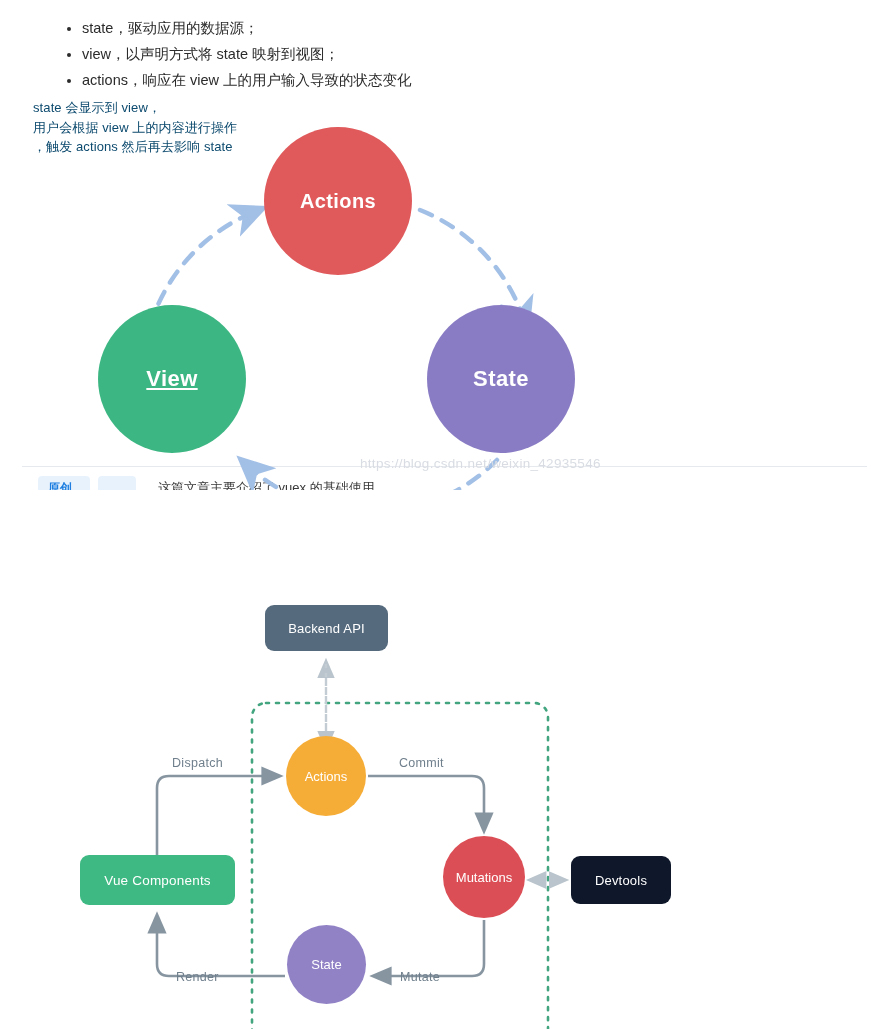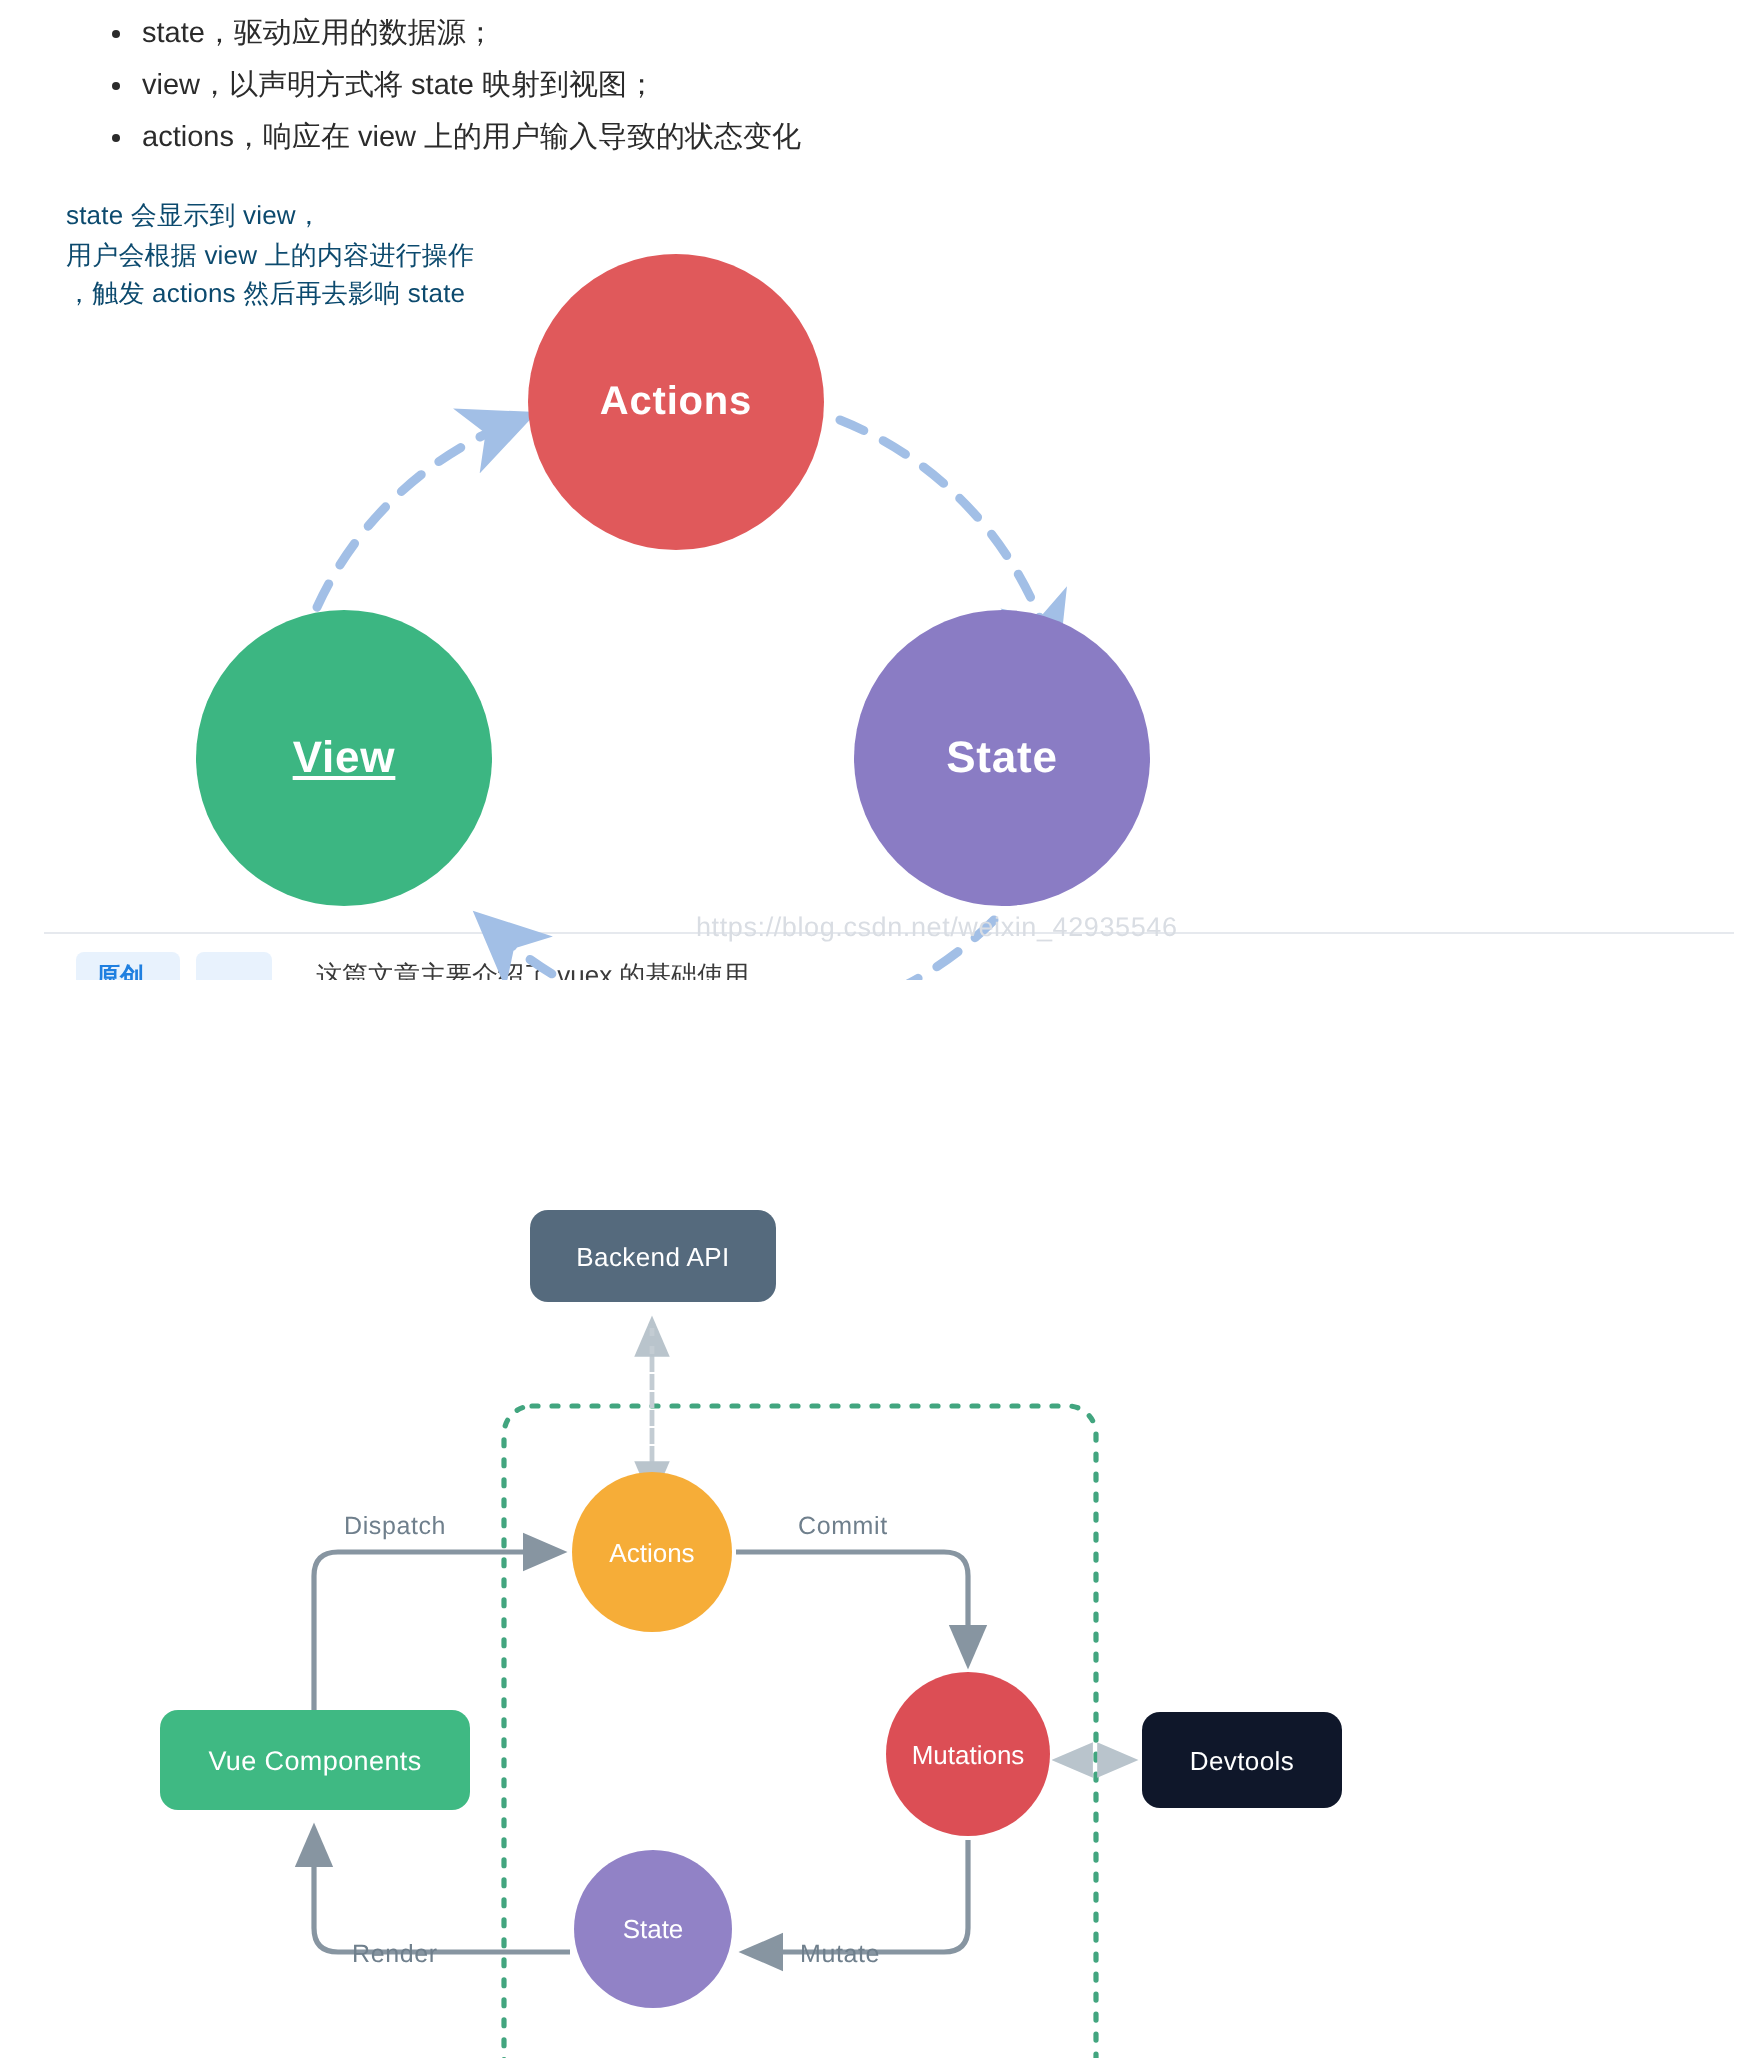--- a/index.html
+++ b/index.html
@@ -15,21 +15,21 @@
     font-family: "Liberation Sans", "DejaVu Sans", sans-serif;
     color: #24292e;
   }
 
   
   .bullet-list {
     position: absolute;
     left: 40px;
     top: 4px;
     width: 700px;
-    margin: 1px;
+    margin: 12px;
     padding: 0 0 0 30px;
     list-style: disc;
   }
   .bullet-list li {
     font-size: 14.5px;
     line-height: 25px;
     color: #2b2b2b;
     margin: 0 0 1px 0;
   }
 
@@ -95,21 +95,21 @@
   .divider {
     position: absolute;
     left: 22px;
     top: 466px;
     width: 845px;
     height: 1px;
     background: #e6e9ee;
   }
   .watermark {
     position: absolute;
-    left: 348px;
+    left: 360px;
     top: 456px;
     font-size: 13.5px;
     color: #d9dde3;
     letter-spacing: 0.3px;
     white-space: nowrap;
     z-index: 7;
   }
   .cutoff-row {
     position: absolute;
     left: 22px;

